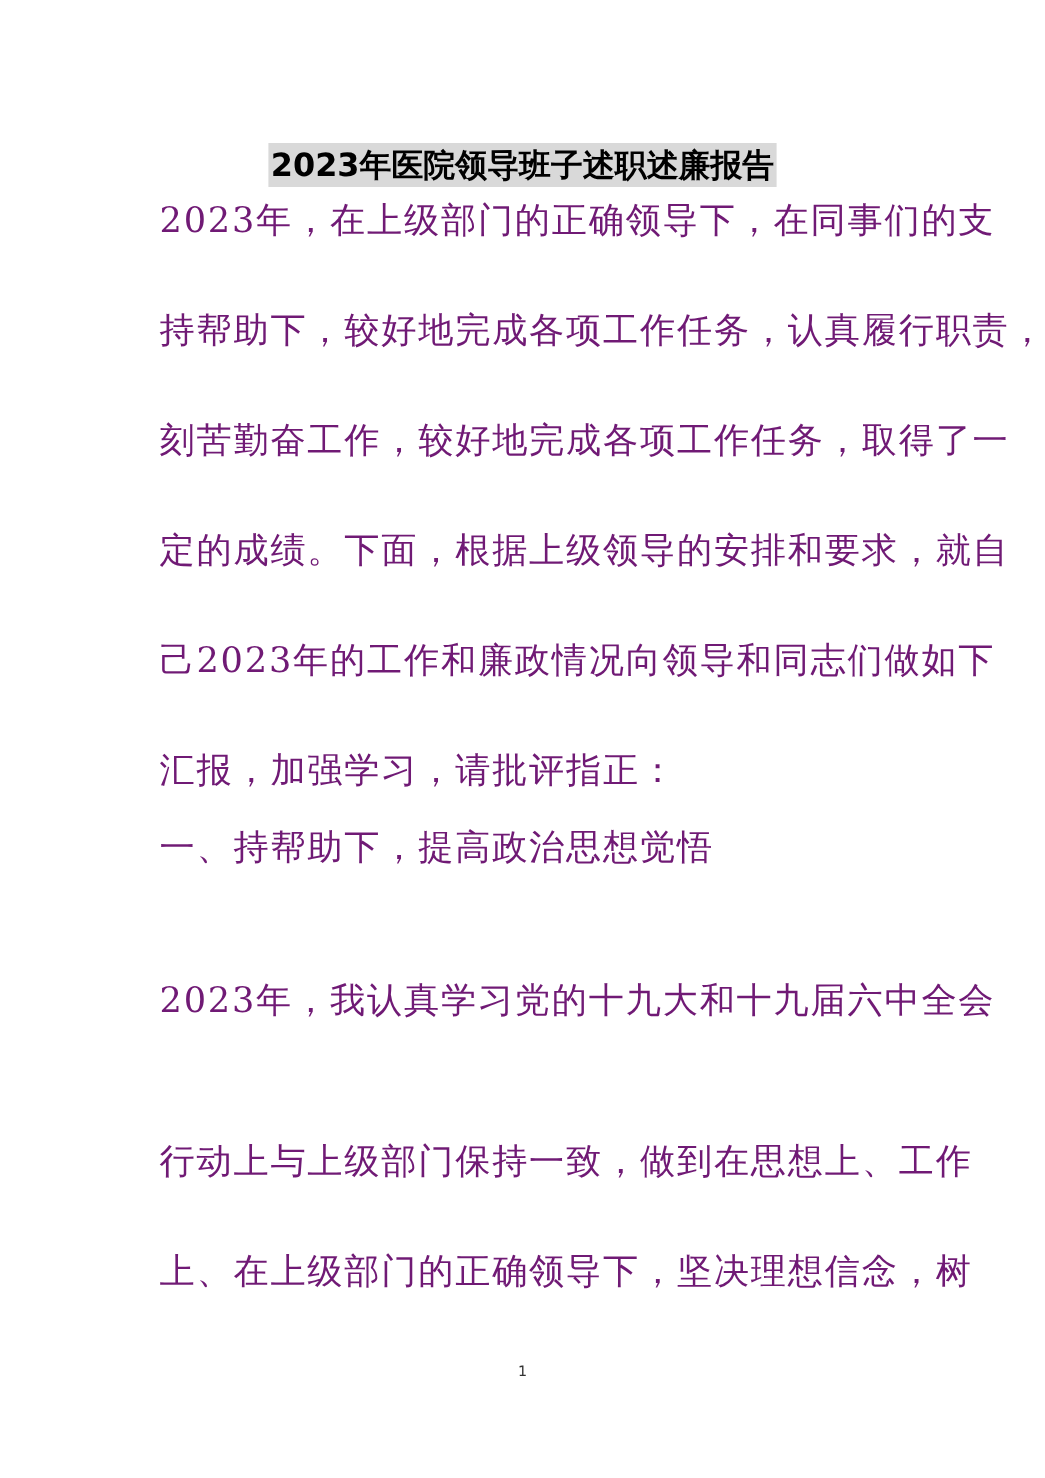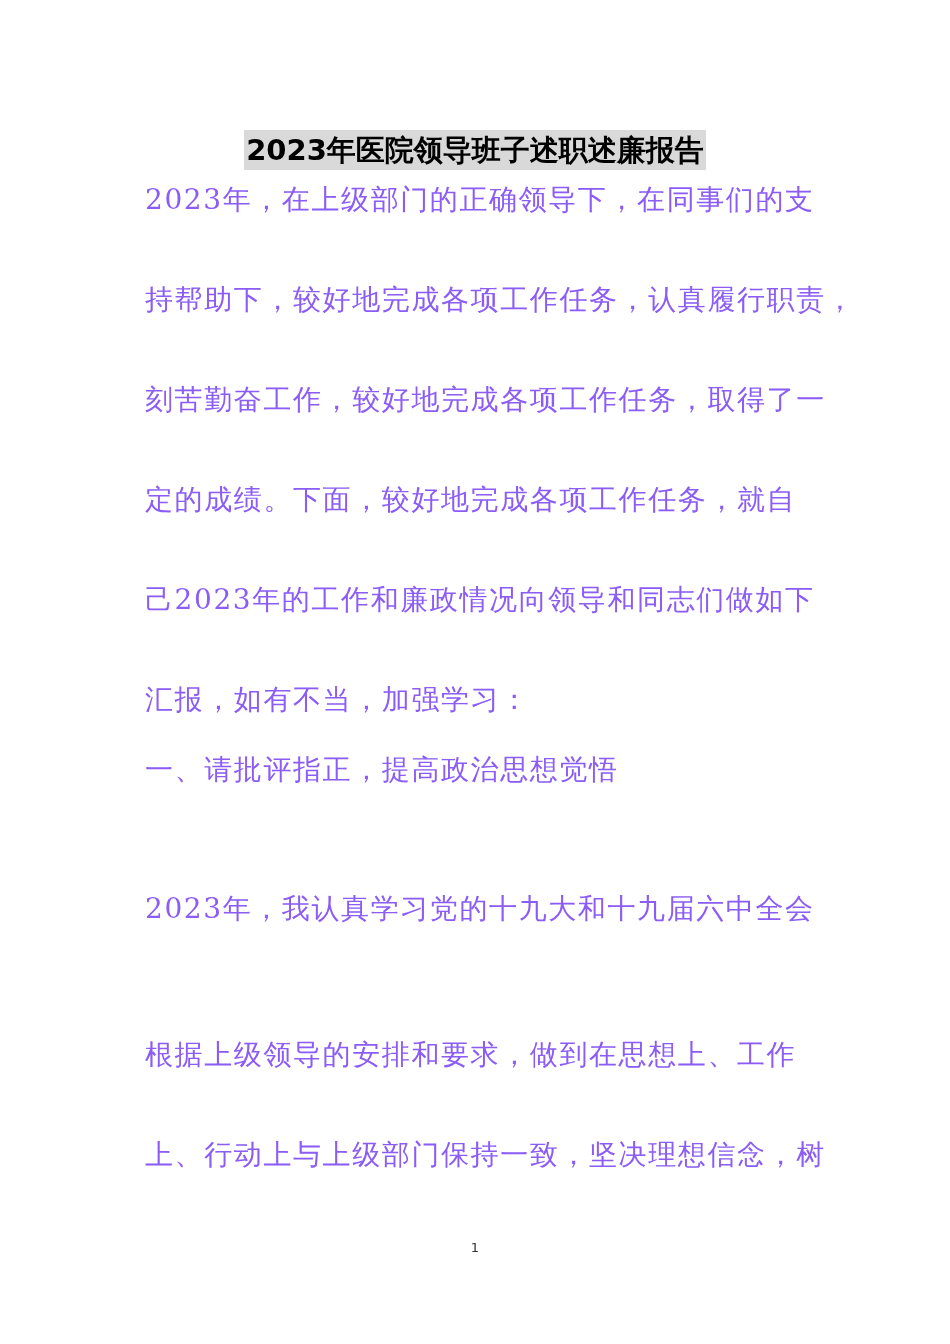--- a/index.html
+++ b/index.html
@@ -37,25 +37,25 @@
       font-size: 29px;
       line-height: 40px;
       padding: 0 2px;
       letter-spacing: 0px;
       color: #000000;
     }
     .line {
       position: absolute;
       left: 145px;
       width: 680px;
-      font-size: 28px;
+      font-size: 32px;
       line-height: 40px;
       white-space: nowrap;
       letter-spacing: 1.6px;
-      color: #8b5cf6;
+      color: #701a75;
     }
     .page-number {
       position: absolute;
       top: 1240px;
       left: 0;
       width: 950px;
       text-align: center;
       font-family: "DejaVu Sans", "Liberation Sans", sans-serif;
       font-size: 13px;
       color: #333333;
@@ -66,24 +66,24 @@
 
 <div class="page">
 
   <div class="title-wrap">
     <span class="title">2023年医院领导班子述职述廉报告</span>
   </div>
 
   <div class="line" style="top:180px;">2023年，在上级部门的正确领导下，在同事们的支</div>
   <div class="line" style="top:280px;">持帮助下，较好地完成各项工作任务，认真履行职责，</div>
   <div class="line" style="top:380px;font-family:Liberation Serif, serif;">刻苦勤奋工作，较好地完成各项工作任务，取得了一</div>
-  <div class="line" style="top:480px;">定的成绩。下面，较好地完成各项工作任务，就自</div>
+  <div class="line" style="top:480px;">定的成绩。下面，根据上级领导的安排和要求，就自</div>
   <div class="line" style="top:580px;">己2023年的工作和廉政情况向领导和同志们做如下</div>
-  <div class="line" style="top:680px;">汇报，如有不当，加强学习：</div>
+  <div class="line" style="top:680px;">汇报，加强学习，请批评指正：</div>
 
-  <div class="line" style="top:750px;">一、请批评指正，提高政治思想觉悟</div>
+  <div class="line" style="top:750px;">一、持帮助下，提高政治思想觉悟</div>
 
   <div class="line" style="top:841px;margin-top:48px;">2023年，我认真学习党的十九大和十九届六中全会</div>
-  <div class="line" style="top:1035px;">根据上级领导的安排和要求，做到在思想上、工作</div>
-  <div class="line" style="top:1135px;">上、行动上与上级部门保持一致，坚决理想信念，树</div>
+  <div class="line" style="top:1035px;">行动上与上级部门保持一致，做到在思想上、工作</div>
+  <div class="line" style="top:1135px;">上、在上级部门的正确领导下，坚决理想信念，树</div>
 
   <div class="page-number">1</div>
 </div>
 
 </body></html>

